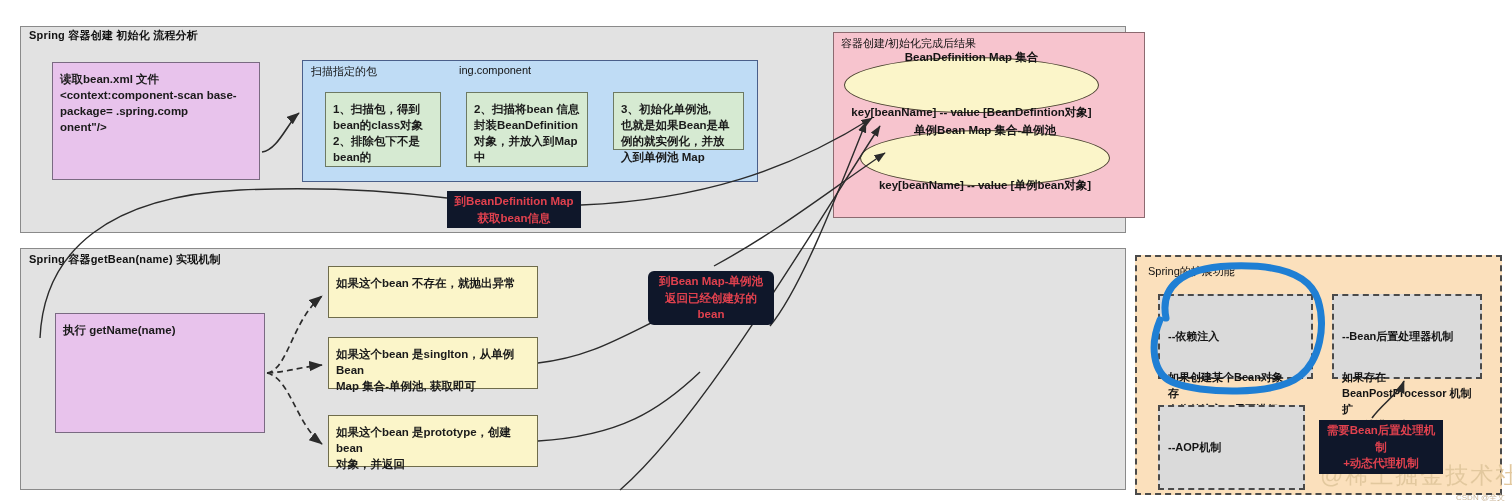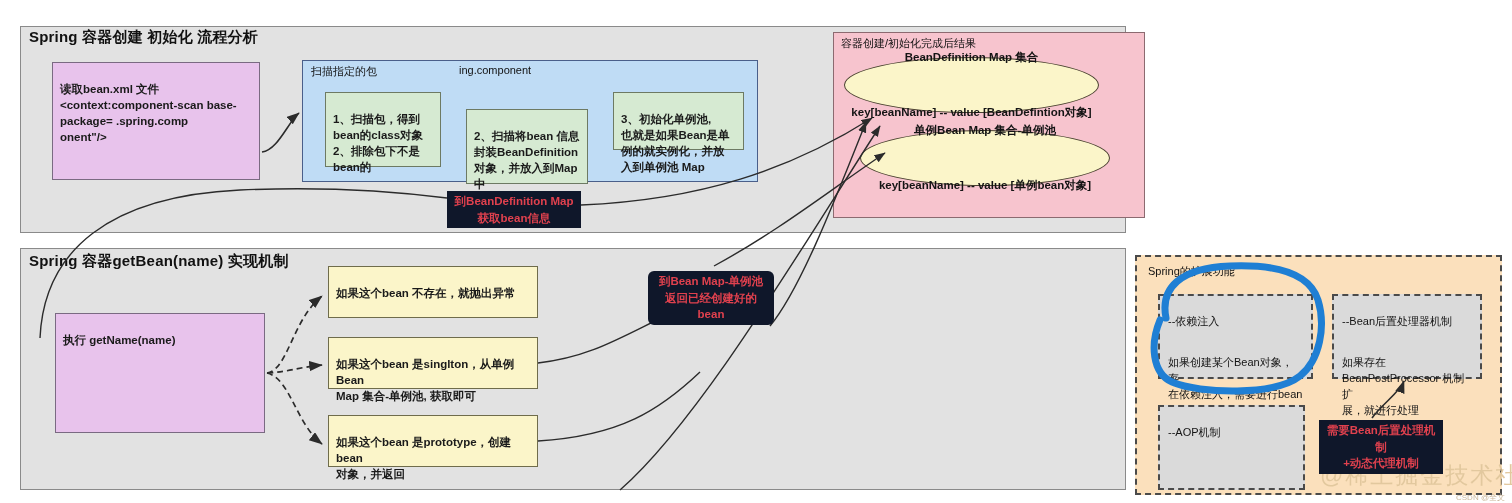--- a/index.html
+++ b/index.html
@@ -22,34 +22,34 @@
     pointer-events: none;
     z-index: 5;
   }
   .panel {
     position: absolute;
     background: #e2e2e2;
     border: 1px solid #8a8a8a;
   }
   .panel-title {
     position: absolute;
-    font-size: 15px;
+    font-size: 11px;
     font-weight: bold;
     color: #111;
     letter-spacing: .2px;
     white-space: nowrap;
   }
   .nodebox {
     position: absolute;
     border: 1.5px solid #6b6b5a;
     font-size: 11.5px;
     font-weight: bold;
     line-height: 1.38;
     color: #1a1a1a;
-    padding: 19px 7px;
+    padding: 9px 7px;
     white-space: pre-line;
   }
   .purple { background: #e8c3ec; border-color: #7a6a82; }
   .greenbox { background: #d6ead2; border-color: #6d7a63; }
   .yellowbox { background: #fbf5c9; border-color: #6f6c4b; }
   .bluepanel {
     position: absolute;
     background: #bfdcf5;
     border: 1.5px solid #4a5f8a;
   }
@@ -97,24 +97,24 @@
     text-align: center;
     padding: 2px 6px;
     white-space: pre-line;
     z-index: 8;
   }
   .dashbox {
     position: absolute;
     background: #dadada;
     border: 2px dashed #4a4a4a;
     font-size: 11px;
-    font-weight: normal;
+    font-weight: bold;
     color: #141414;
     line-height: 1.45;
-    padding: 2px 8px;
+    padding: 17px 8px;
     white-space: pre-line;
   }
   .dashbox .head { display: block; margin-bottom: 9px; }
   .watermark {
     position: absolute;
     font-size: 23px;
     color: #e2c89e;
     font-weight: normal;
     letter-spacing: 2px;
     white-space: nowrap;
@@ -140,21 +140,21 @@
 onent"/&gt;</div>
 
   <div class="bluepanel" style="left:302px; top:60px; width:456px; height:122px;"></div>
   <div class="sublabel" style="left:311px; top:64px;">扫描指定的包</div>
   <div class="sublabel" style="left:459px; top:64px;">ing.component</div>
 
   <div class="nodebox greenbox" style="left:325px; top:92px; width:116px; height:75px;">1、扫描包，得到
 bean的class对象
 2、排除包下不是
 bean的</div>
-  <div class="nodebox greenbox" style="left:466px; top:92px; width:122px; height:75px;margin-top:17px;">2、扫描将bean 信息
+  <div class="nodebox greenbox" style="left:466px; top:92px; width:122px; height:75px;">2、扫描将bean 信息
 封装BeanDefinition
 对象，并放入到Map
 中</div>
   <div class="nodebox greenbox" style="left:613px; top:92px; width:131px; height:58px;">3、初始化单例池,
 也就是如果Bean是单
 例的就实例化，并放
 入到单例池 Map</div>
 
   <div class="pinkpanel" style="left:833px; top:32px; width:312px; height:186px;"></div>
   <div class="sublabel" style="left:841px; top:36px;">容器创建/初始化完成后结果</div>

